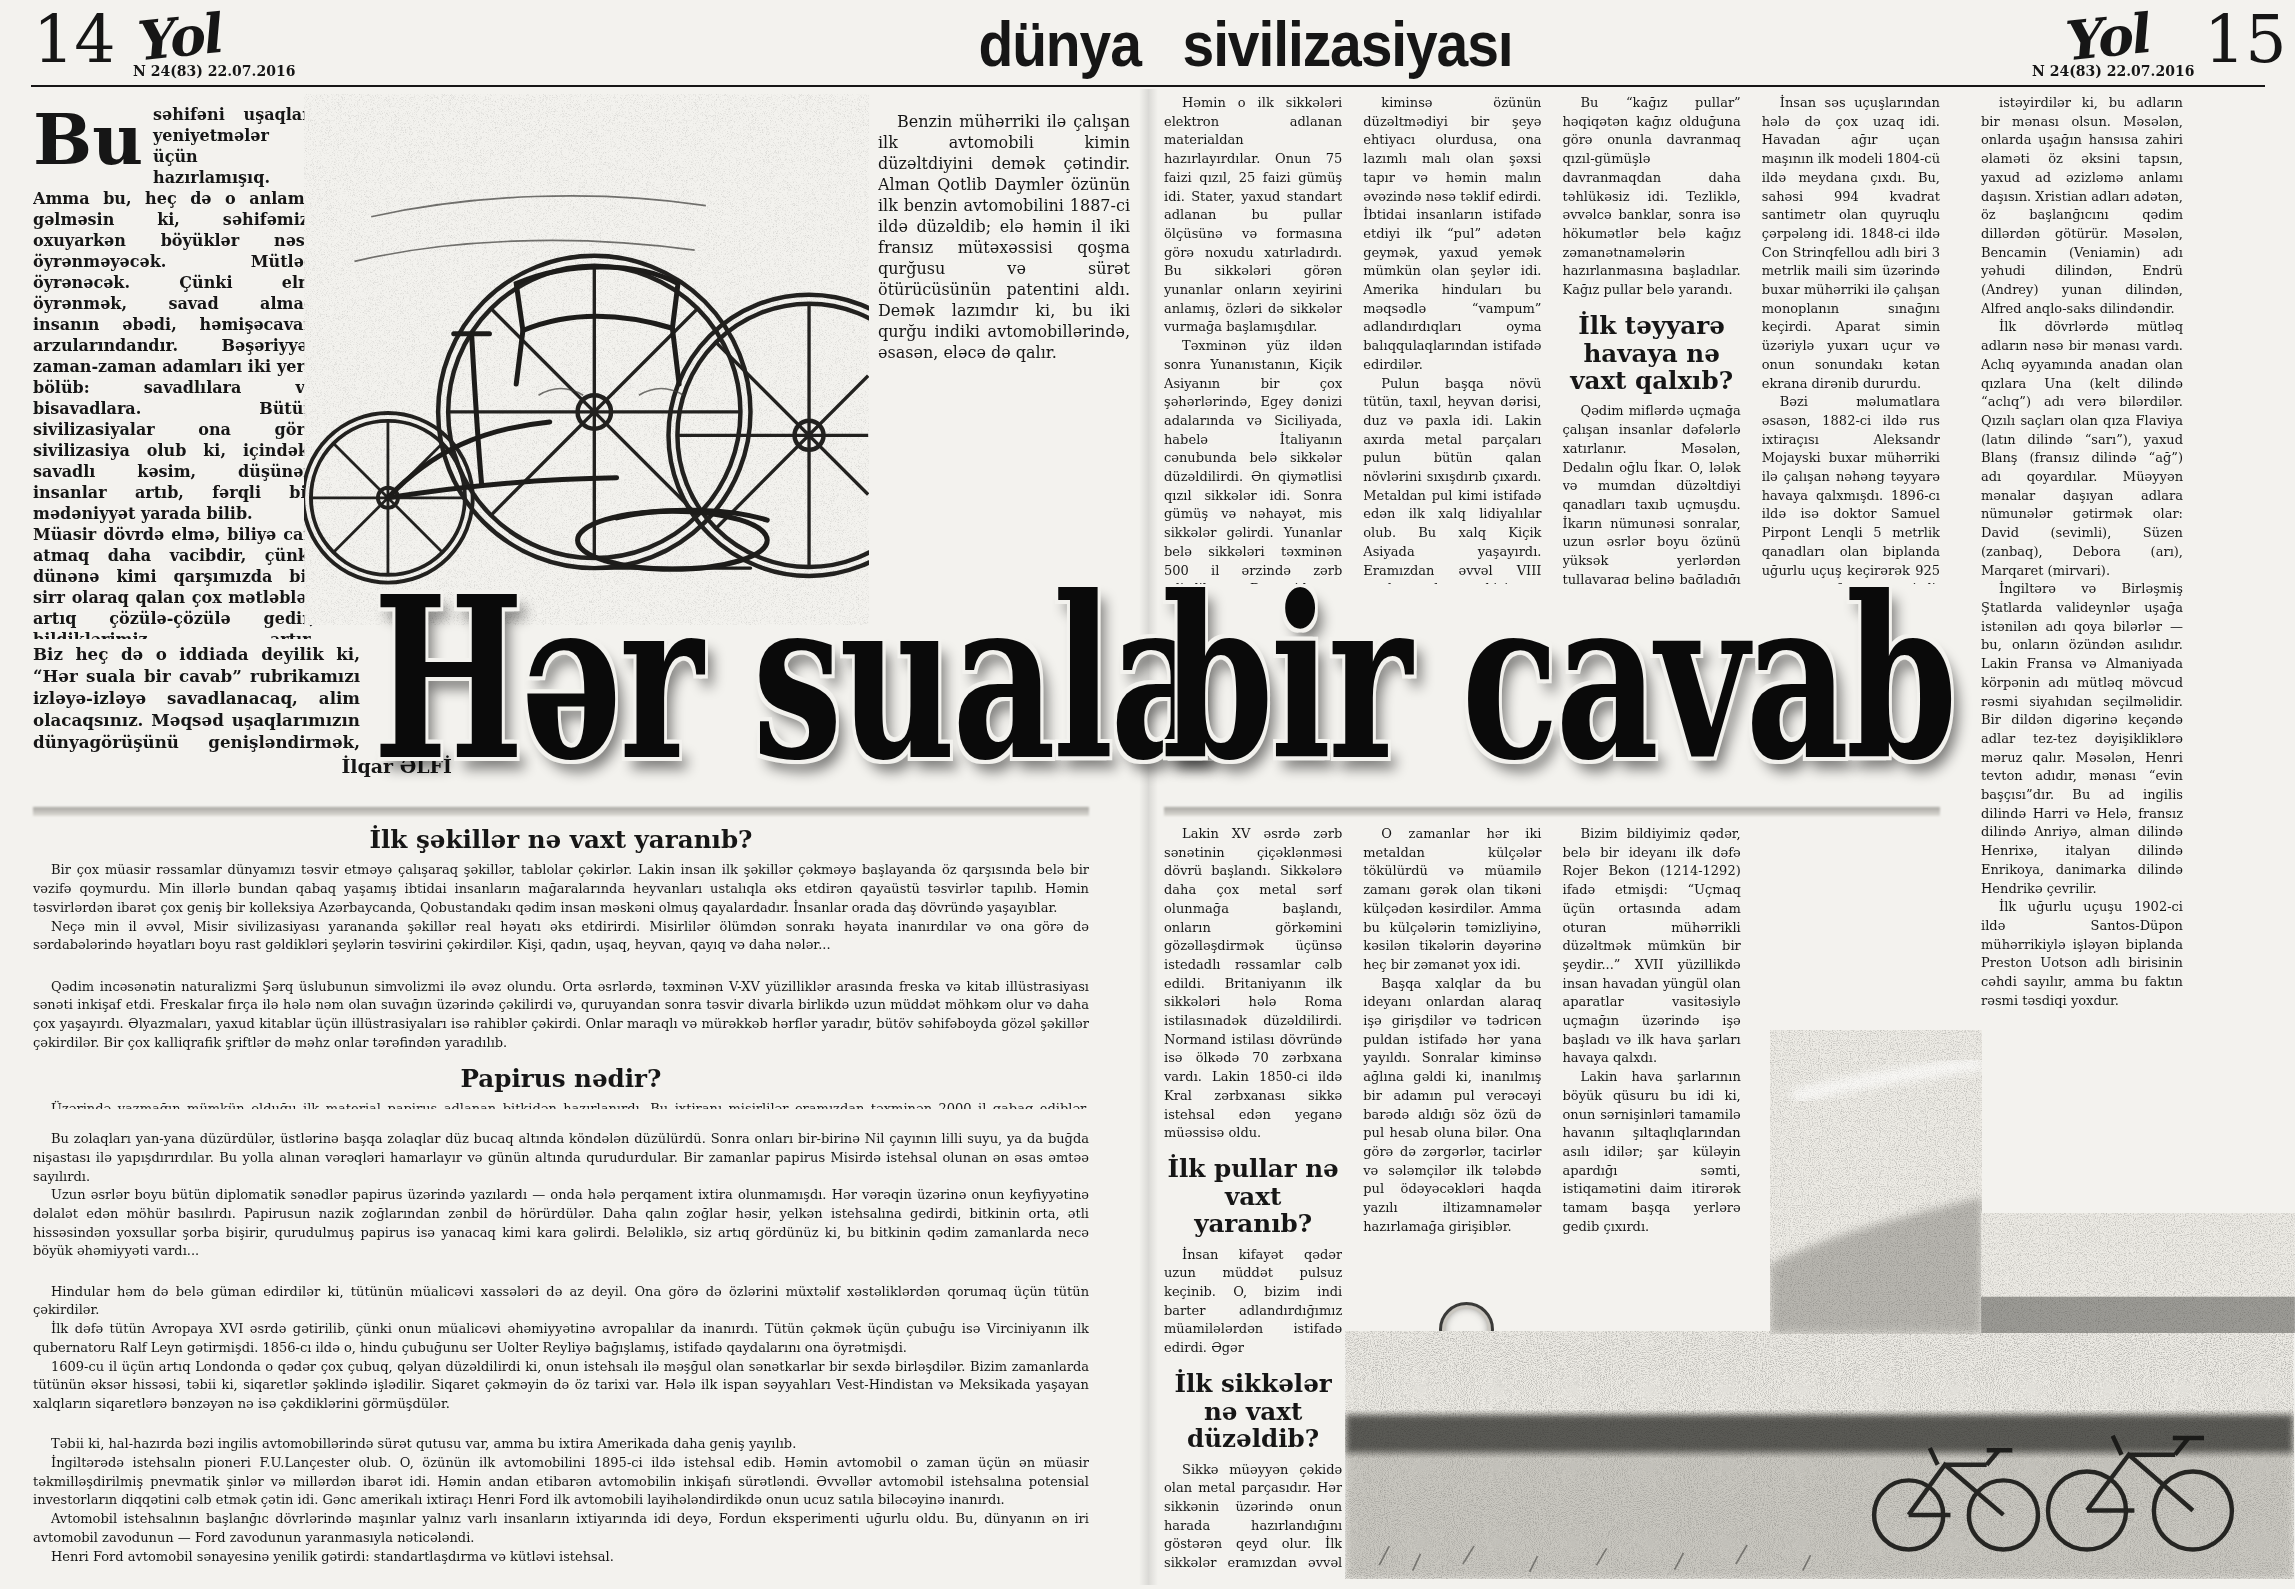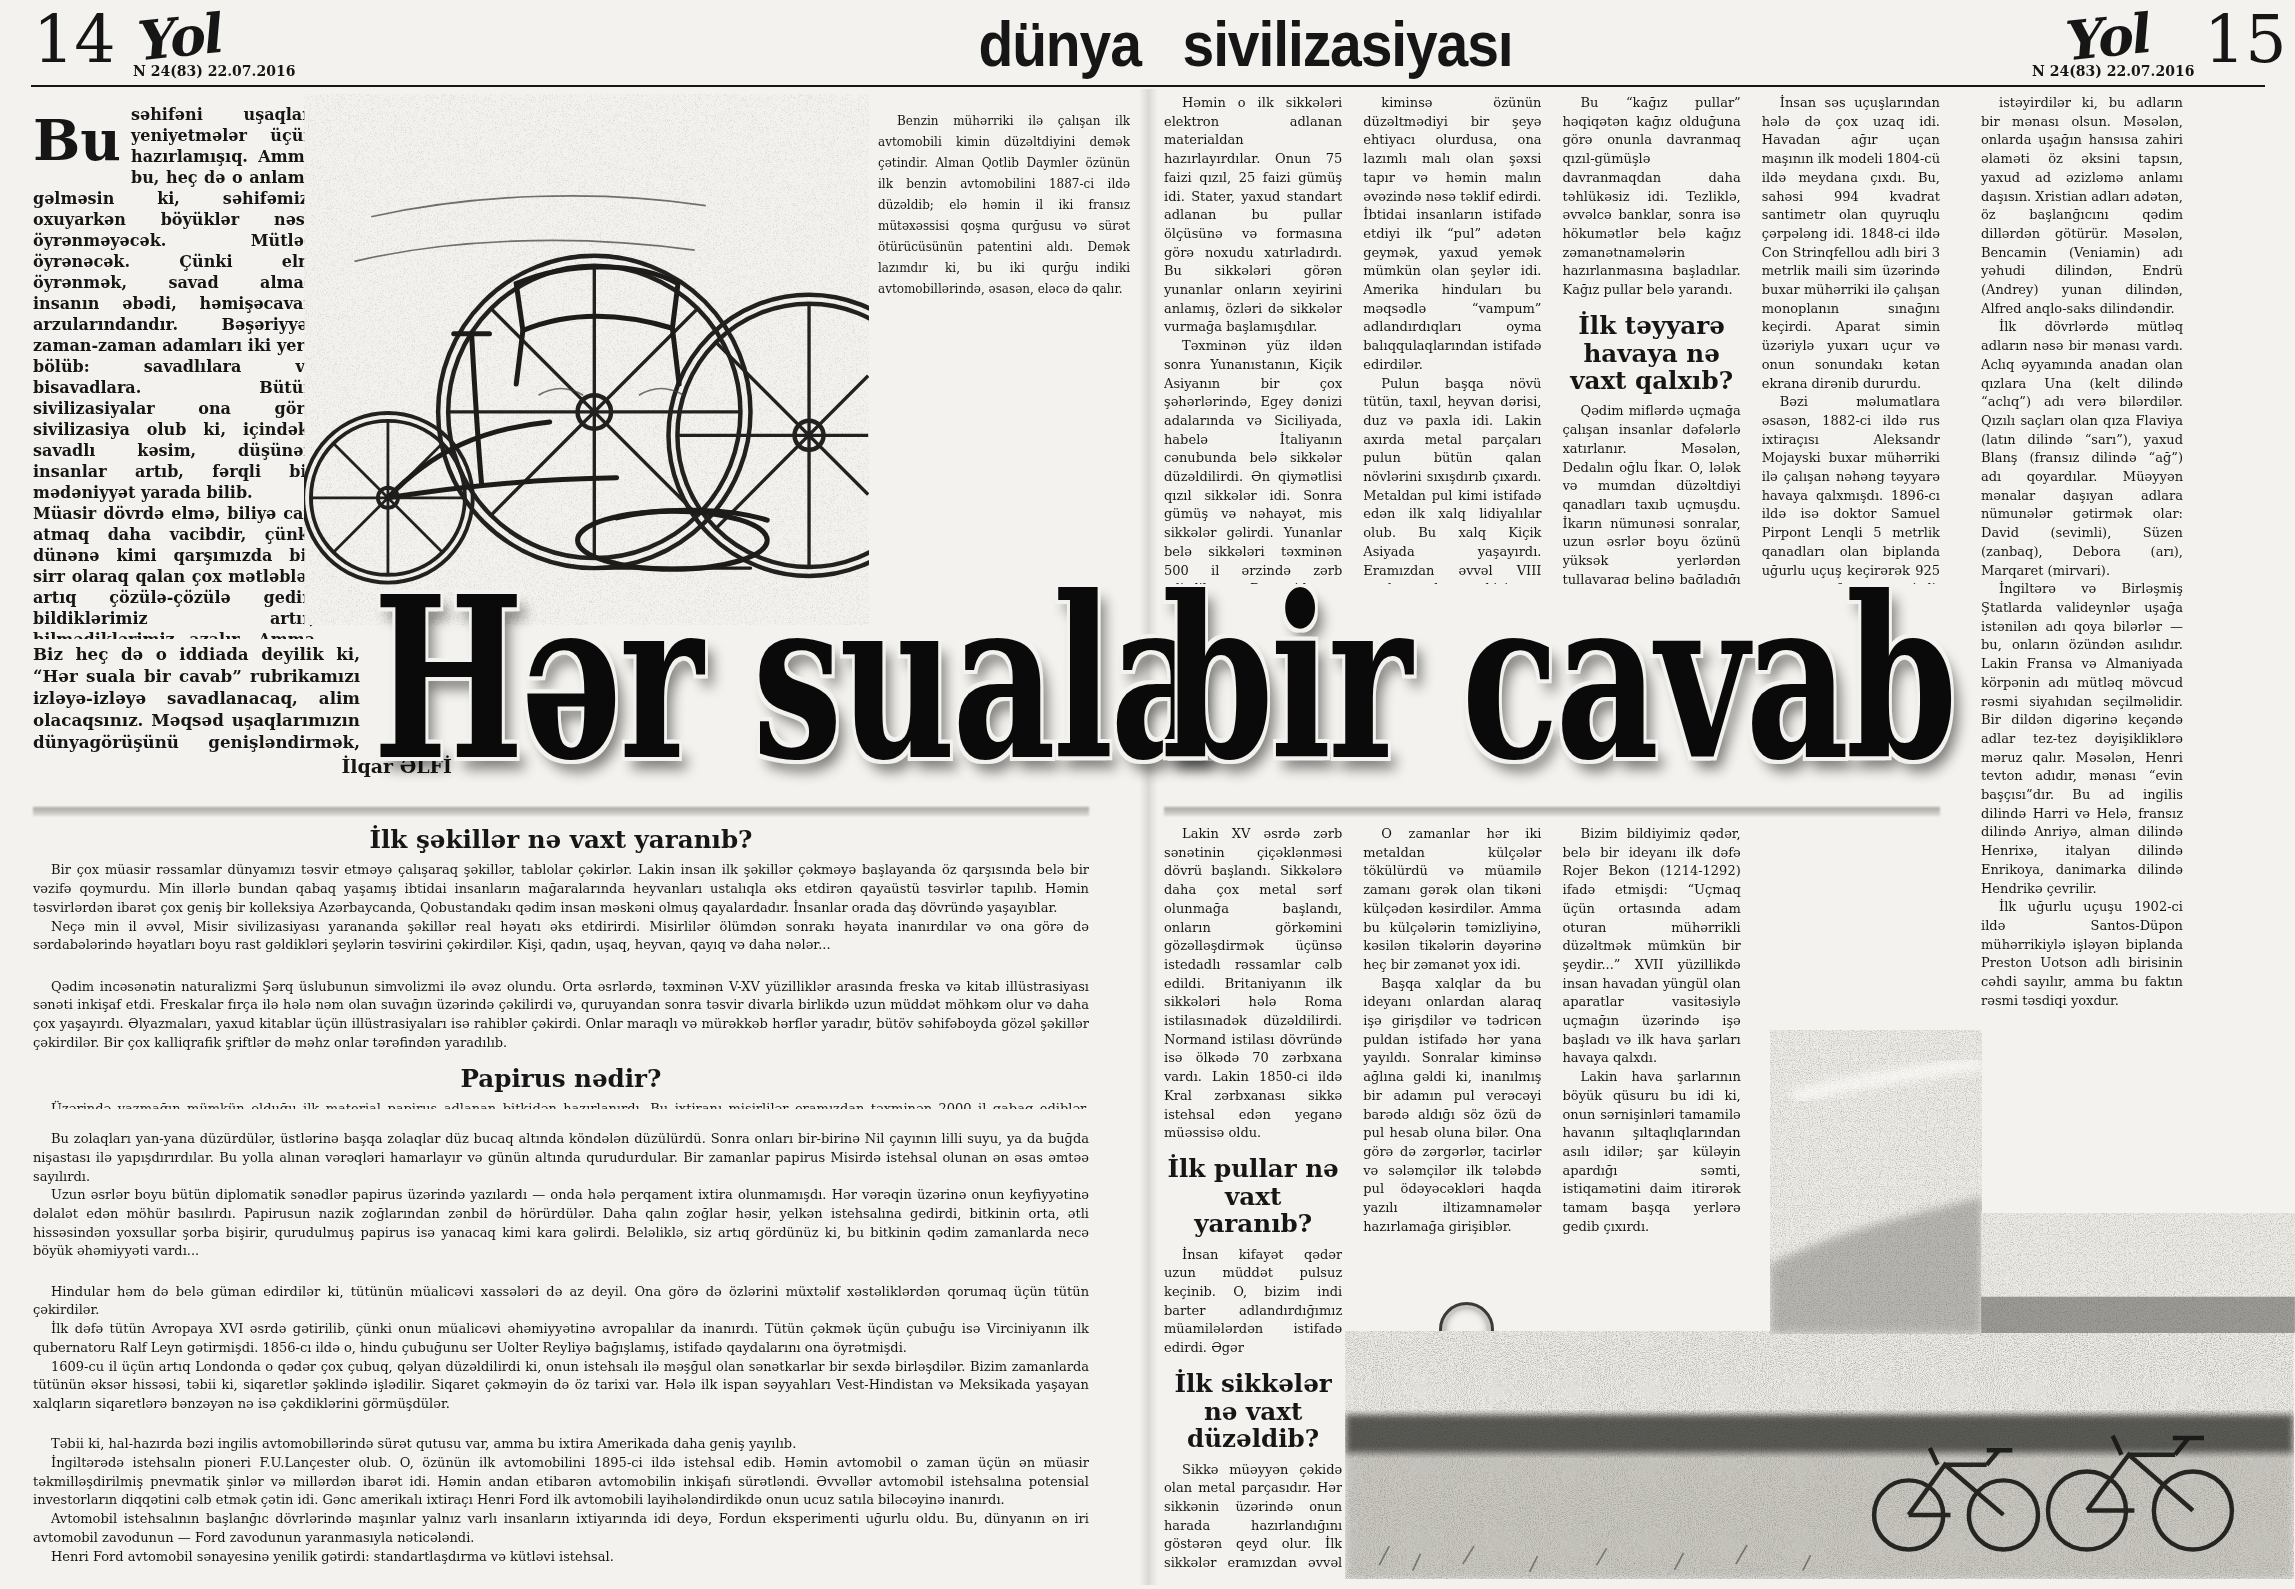--- a/index.html
+++ b/index.html
@@ -19,29 +19,29 @@
   .section-title{position:absolute;left:821px;top:7.8px;width:849px;text-align:center;
         font-family:"Liberation Sans",sans-serif;font-weight:700;font-size:57px;
         word-spacing:27px;letter-spacing:-1.1px;transform:scaleY(1.1);transform-origin:center top;}
   .rule{position:absolute;left:31px;top:85px;width:2234px;height:2.2px;background:#161616;}
   .gutter{position:absolute;left:1139px;top:89px;width:19px;height:1496px;
         background:linear-gradient(to right,rgba(0,0,0,0),rgba(0,0,0,.10),rgba(0,0,0,0));}
   
   .intro{position:absolute;left:33px;top:104px;width:282px;height:535px;overflow:hidden;
         font-weight:700;font-size:16px;line-height:21px;text-align:justify;}
   .intro p{margin:0;}
-  .dropcap{float:left;font-size:56px;line-height:66px;font-weight:700;margin:3.3px 10px 0 0;}
+  .dropcap{float:left;font-size:70px;line-height:66px;font-weight:700;margin:3.3px 10px 0 0;}
   .intro-close{position:absolute;left:33px;top:643px;width:327px;height:109px;overflow:hidden;
         font-weight:700;font-size:16.7px;line-height:22px;text-align:justify;margin:0;}
   .byline{position:absolute;left:268px;top:755px;width:184px;text-align:right;
         font-weight:700;font-size:19px;}
   
   .car-art{position:absolute;left:878px;top:111px;width:252px;height:531px;overflow:hidden;}
   .car-art h2{margin:0 0 9px;font-size:26px;line-height:1.15;text-align:center;font-weight:700;}
-  .car-art p{margin:0;font-size:12px;line-height:21px;text-align:justify;text-indent:19px;}
+  .car-art p{margin:0;font-size:16px;line-height:21px;text-align:justify;text-indent:19px;}
   .car-fig{position:absolute;left:304px;top:94px;width:565px;height:531px;}
   
   .headline{position:absolute;top:574px;white-space:nowrap;font-weight:700;font-size:222px;
         line-height:.95;letter-spacing:-4.5px;color:#0a0a0a;transform:scaleX(.72);transform-origin:0 0;
         text-shadow:-3.9px -3.9px 0 #f3f2ee,3.9px -3.9px 0 #f3f2ee,-3.9px 3.9px 0 #f3f2ee,3.9px 3.9px 0 #f3f2ee,
         10px 12.3px 14.5px rgba(0,0,0,.48);}
   .headline.l{left:373px;}
   .headline.r{left:1162px;}
   
   .divbar{position:absolute;height:9px;filter:blur(1.1px);opacity:.75;

